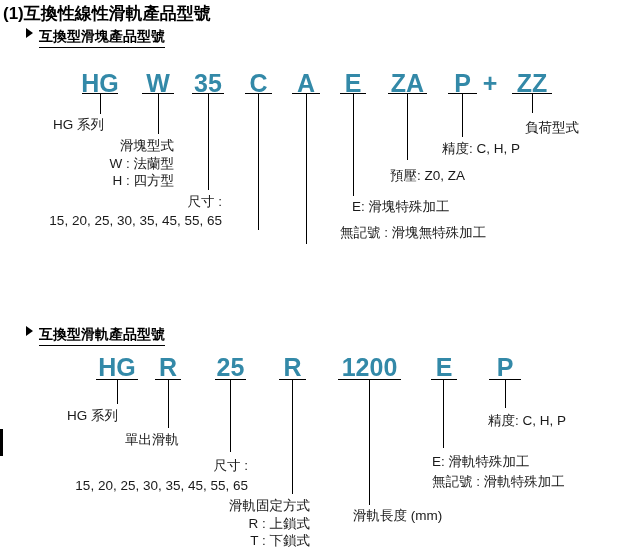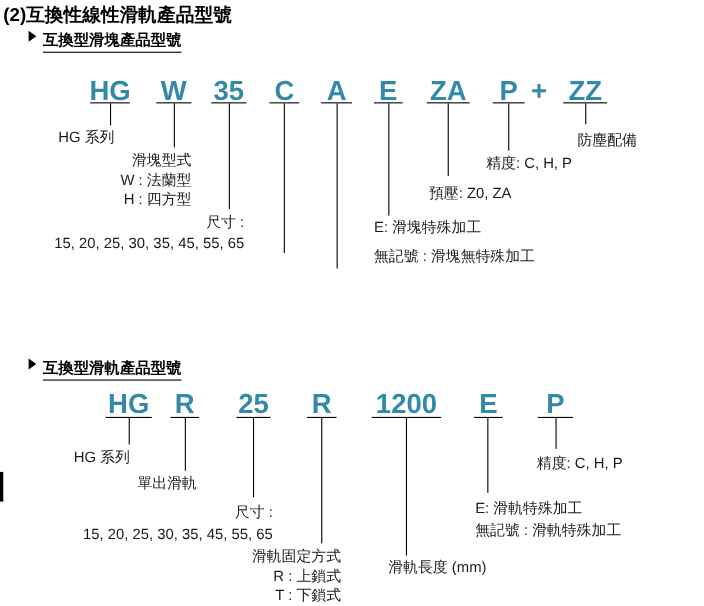--- a/index.html
+++ b/index.html
@@ -36,21 +36,21 @@
     white-space: nowrap;
   }
   .ra { text-align: right; }
   .edge-mark { position: absolute; left: 0; top: 429px; width: 3px; height: 27px; background: #000; }
 </style>
 </head>
 <body>
 
 <div class="page">
 
-  <div class="title">(2)互換性線性滑軌產品型號</div>
+  <div class="title">(1)互換性線性滑軌產品型號</div>
   <div class="edge-mark"></div>
 
   <div class="sec-heading" style="left:26px; top:28px">
     <span class="tri"></span>
     <span class="sec-heading-text">互換型滑塊產品型號</span>
   </div>
 
   <span class="code" style="left:78px;  top:70px; width:44px">HG</span>
   <span class="code" style="left:138px; top:70px; width:40px">W</span>
   <span class="code" style="left:188px; top:70px; width:40px">35</span>
@@ -90,25 +90,25 @@
     <div>H : 四方型</div>
   </div>
 
   <div class="lbl ra" style="right:418px; top:192px; line-height:19px">
     <div>尺寸 :</div>
     <div>15, 20, 25, 30, 35, 45, 55, 65</div>
   </div>
 
 
 
-  <div class="lbl" style="left:340px; top:198px">E: 滑塊特殊加工</div>
+  <div class="lbl" style="left:352px; top:198px">E: 滑塊特殊加工</div>
   <div class="lbl" style="left:340px; top:224px">無記號 : 滑塊無特殊加工</div>
   <div class="lbl" style="left:390px; top:167px">預壓: Z0, ZA</div>
   <div class="lbl" style="left:442px; top:140px">精度: C, H, P</div>
-  <div class="lbl" style="left:525px; top:119px">防塵配備</div>
+  <div class="lbl" style="left:525px; top:119px">負荷型式</div>
 
   <div class="sec-heading" style="left:26px; top:326px">
     <span class="tri"></span>
     <span class="sec-heading-text">互換型滑軌產品型號</span>
   </div>
 
   <span class="code" style="left:93px;  top:354px; width:48px">HG</span>
   <span class="code" style="left:151px; top:354px; width:34px">R</span>
   <span class="code" style="left:211px; top:354px; width:39px">25</span>
   <span class="code" style="left:275px; top:354px; width:35px">R</span>

